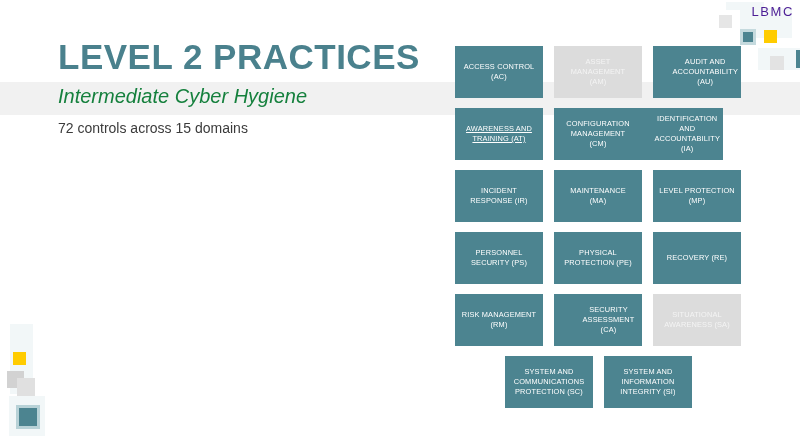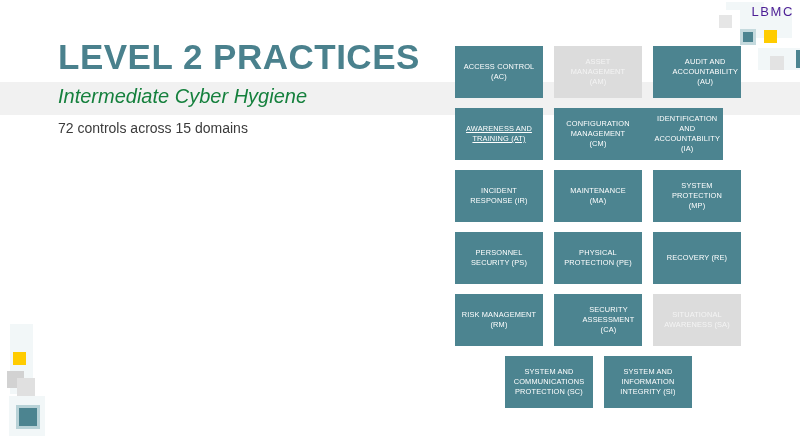--- a/index.html
+++ b/index.html
@@ -172,21 +172,21 @@
       </div>
     </div>
     <div class="tile" title="MAINTENANCE (MA)" style="left: 99px; top: 124px;">
       <div>
         <span>MAINTENANCE</span>
         <span>(MA)</span>
       </div>
     </div>
     <div class="tile" title="MEDIA PROTECTION (MP)" style="left: 198px; top: 124px;">
       <div>
-        <span>SYSTEM PROTECTION</span>
+        <span>LEVEL PROTECTION</span>
         <span>(MP)</span>
       </div>
     </div>
     <div class="tile" title="PERSONNEL SECURITY (PS)" style="left: 0px; top: 186px;">
       <div>
         <span>PERSONNEL</span>
         <span>SECURITY (PS)</span>
       </div>
     </div>
     <div class="tile" title="PHYSICAL PROTECTION (PE)" style="left: 99px; top: 186px;">

